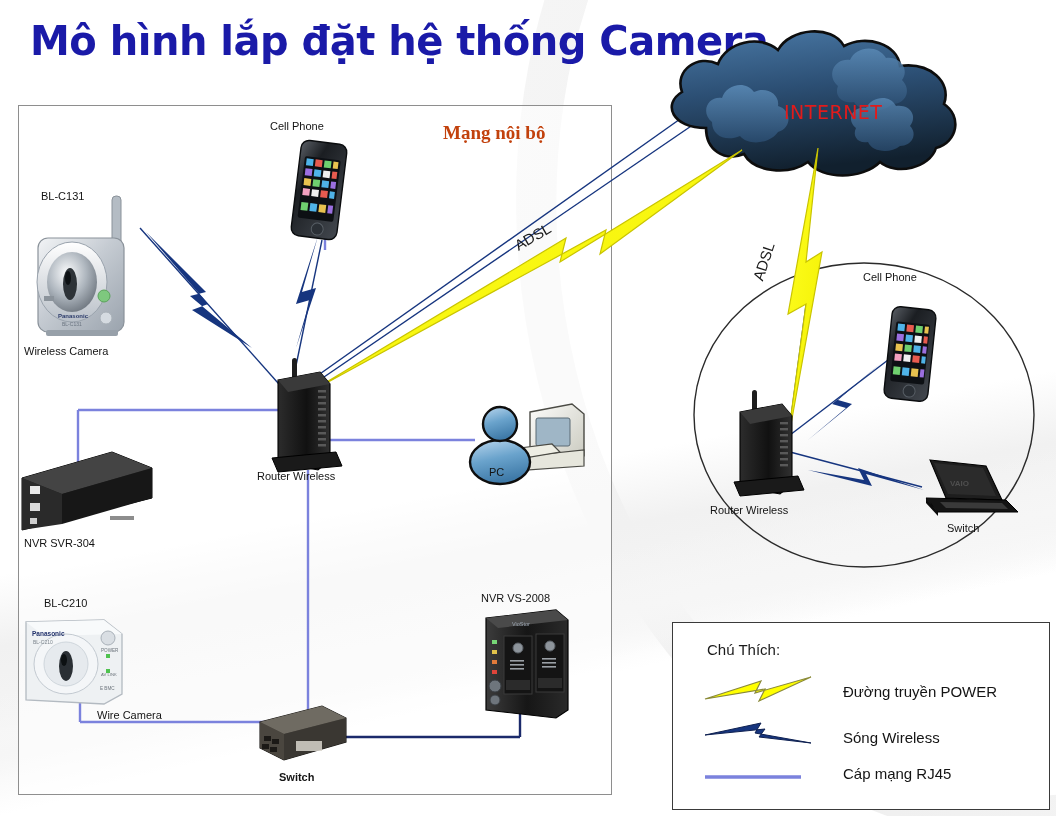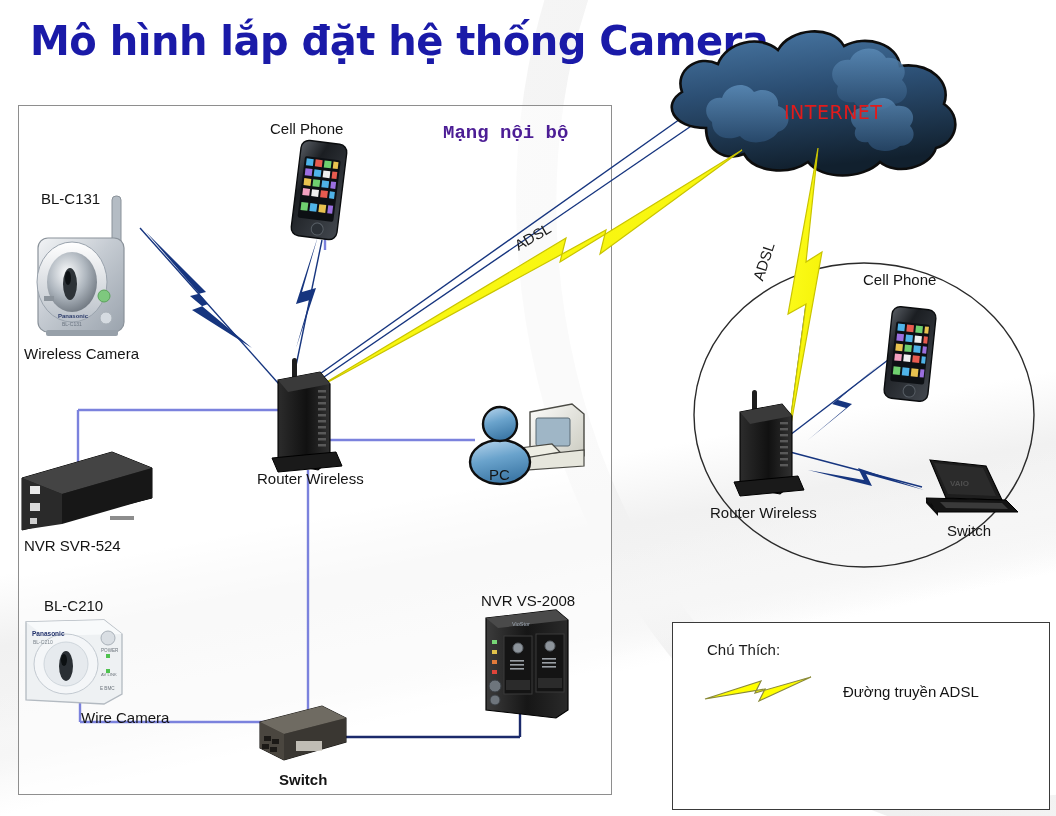--- a/index.html
+++ b/index.html
@@ -90,30 +90,30 @@
     position: absolute; left: 170px; top: 0;
     font-size: 15px; color: #141414;
     line-height: 22px;
   }
   .legend-sym { position: absolute; left: 30px; top: -6px; }
 
   
   .zone-label {
     position: absolute;
     font-weight: bold;
-    color: #4c1d95;
-    font-family: Liberation Mono, monospace;
+    color: #c2410c;
+    font-family: Liberation Serif, serif;
   }
   #lan-zone-label { left: 443px; top: 122px; font-size: 19px; }
   #wan-zone-label { left: 787px; top: 533px; font-size: 21px; }
 
   
   .node-label {
     position: absolute;
-    font-size: 15px;
+    font-size: 11px;
     color: #141414;
     white-space: nowrap;
   }
 
   
   #cloud-text {
     position: absolute;
     left: 784px; top: 101px;
     font-size: 19px; font-weight: normal;
     color: #e11b1b;
@@ -493,41 +493,53 @@
   <div class="adsl-label" id="adsl-label-1">ADSL</div>
   <div class="adsl-label" id="adsl-label-2">ADSL</div>
 
   <div class="node-label" style="left:41px; top:190px;">BL-C131</div>
   <div class="node-label" style="left:24px; top:345px;">Wireless Camera</div>
 
   <div class="node-label" style="left:270px; top:120px;">Cell Phone</div>
 
   <div class="node-label" style="left:257px; top:470px;">Router Wireless</div>
 
-  <div class="node-label" style="left:24px; top:537px;">NVR SVR-524</div>
+  <div class="node-label" style="left:24px; top:537px;">NVR SVR-304</div>
 
   <div class="node-label" style="left:489px; top:466px;">PC</div>
 
   <div class="node-label" style="left:44px; top:597px;">BL-C210</div>
-  <div class="node-label" style="left:81px; top:709px;">Wire Camera</div>
+  <div class="node-label" style="left:97px; top:709px;">Wire Camera</div>
 
   <div class="node-label" style="left:279px; top:771px;font-weight:bold;">Switch</div>
 
   <div class="node-label" style="left:481px; top:592px;">NVR VS-2008</div>
 
   <div class="node-label" style="left:710px; top:504px;">Router Wireless</div>
   <div class="node-label" style="left:863px; top:271px;">Cell Phone</div>
   <div class="node-label" style="left:947px; top:522px;">Switch</div>
 
   <div id="legend-box">
     <div id="legend-title">Chú Thích:</div>
 
     <div class="legend-row" style="top:58px;">
       <svg class="legend-sym" width="120" height="36" viewBox="0 0 120 36">
         <path d="M2 24 L58 6 L52 18 L108 2 L56 26 L62 14 Z" fill="#ffff00" stroke="#8a8a3a" stroke-width="1.2"></path>
       </svg>
-      <div class="legend-label">Đường truyền ADSL</div>
+      <div class="legend-label">Đường truyền POWER</div>
     </div>
 
-
+    <div class="legend-row" style="top:104px;">
+      <svg class="legend-sym" width="120" height="36" viewBox="0 0 120 36">
+        <path d="M2 14 L58 2 L52 12 L108 22 L56 16 L62 8 Z" fill="#16357f" stroke="#0e2050" stroke-width="1"></path>
+      </svg>
+      <div class="legend-label">Sóng Wireless</div>
+    </div>
+
+    <div class="legend-row" style="top:140px;">
+      <svg class="legend-sym" width="120" height="36" viewBox="0 0 120 36">
+        <line x1="2" y1="20" x2="98" y2="20" stroke="#7b82dd" stroke-width="3.4"></line>
+      </svg>
+      <div class="legend-label">Cáp mạng RJ45</div>
+    </div>
   </div>
 
 </div>
 
 </body></html>

